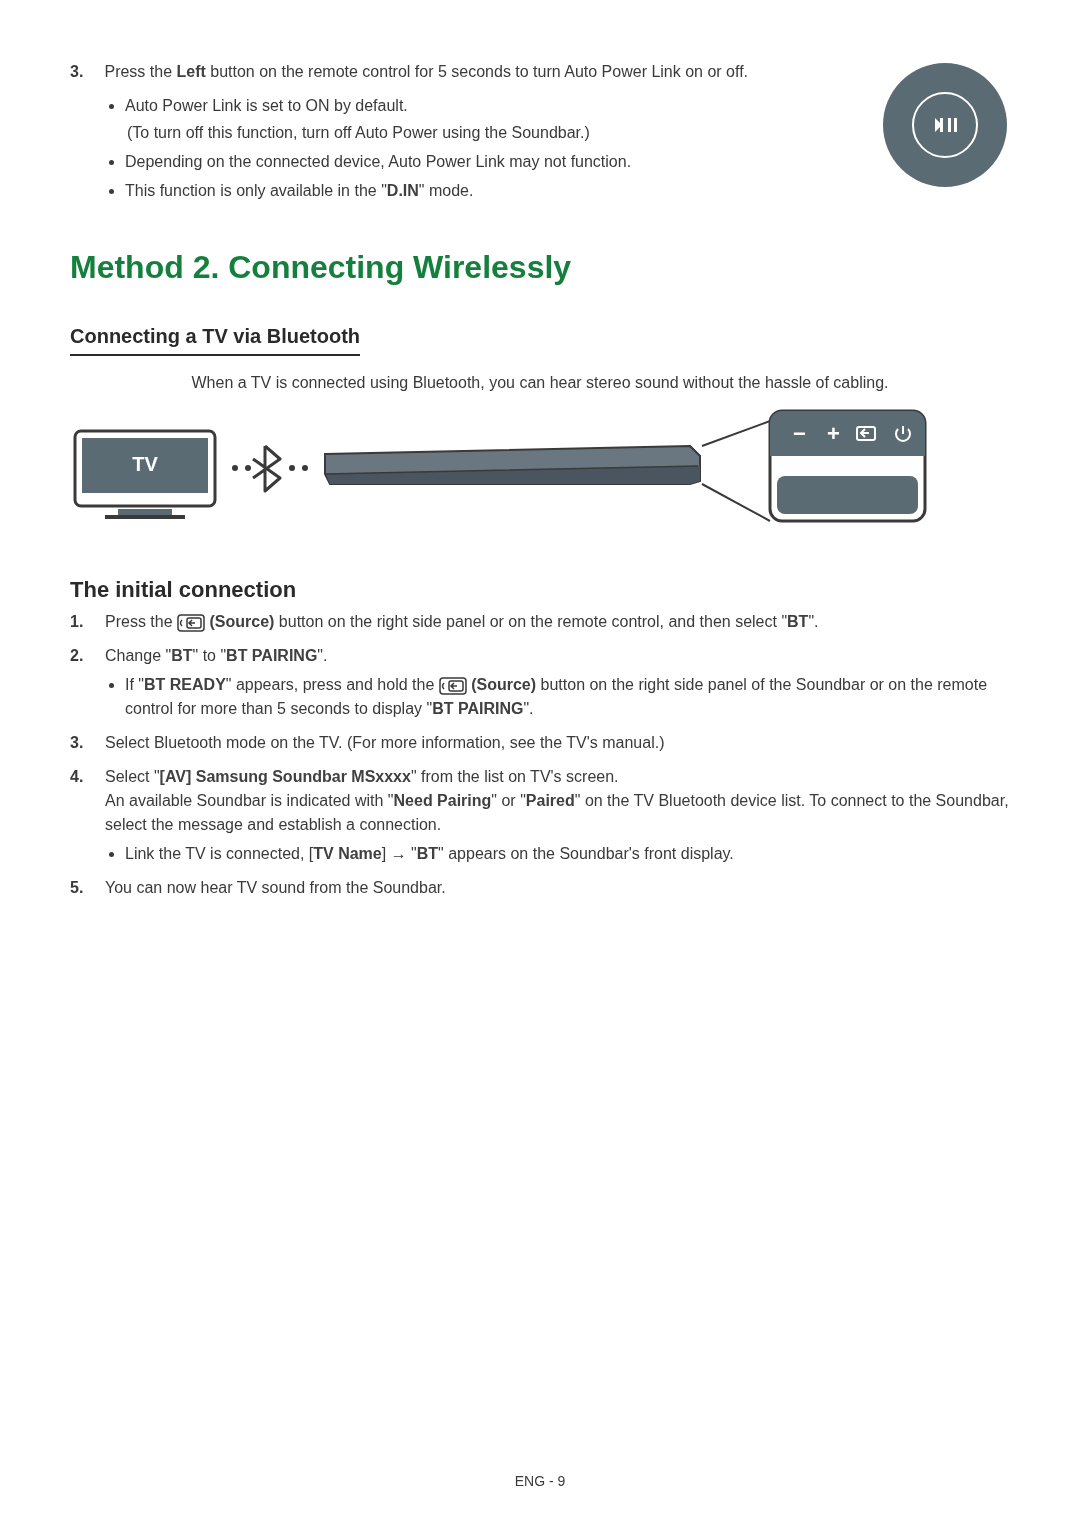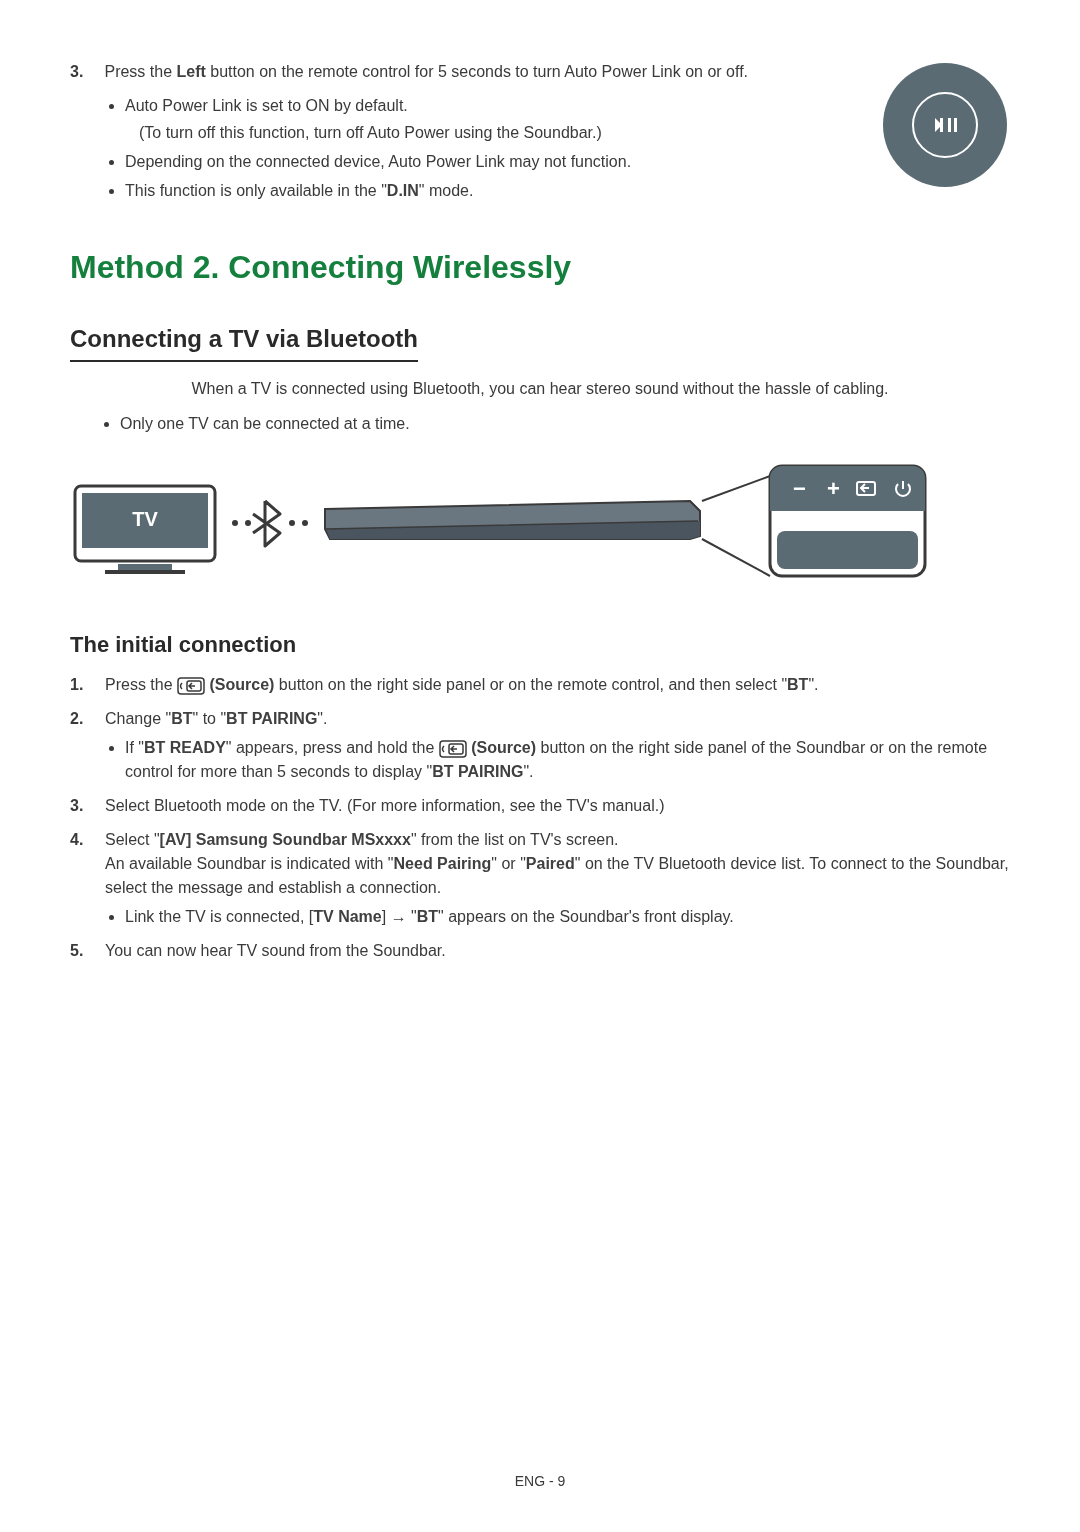--- a/index.html
+++ b/index.html
@@ -40,36 +40,36 @@
     }
     .sub-list {
       list-style: disc;
       margin-left: 20px;
       margin-top: 5px;
     }
     .sub-list li {
       margin-bottom: 5px;
     }
     .sub-paren {
-      margin-left: 14px;
+      margin-left: 2px;
       margin-top: 3px;
       margin-bottom: 5px;
     }
     .step-item {
       margin-bottom: 10px;
     }
     h1 {
       font-size: 32px;
       font-weight: bold;
       margin-top: 40px;
       margin-bottom: 30px;
       color: #15803d;
     }
     h2 {
-      font-size: 24px;
+      font-size: 20px;
       font-weight: bold;
       color: #2a2a2a;
       border-bottom: 2px solid #2a2a2a;
       display: inline-block;
       padding-bottom: 3px;
       margin-bottom: 15px;
     }
     .wireless-desc {
       margin-bottom: 11px;
       text-align: center;
@@ -81,21 +81,21 @@
     }
     .diagram {
       width: 100%;
       height: 130px;
       margin-bottom: 30px;
     }
     h3 {
       font-size: 22px;
       font-weight: bold;
       color: #2a2a2a;
-      margin-bottom: 12px;
+      margin-bottom: 4px;
     }
     .numbered-list {
       list-style: none;
       counter-reset: item;
     }
     .numbered-list > li {
       counter-increment: item;
       margin-bottom: 10px;
       padding-left: 35px;
       position: relative;
@@ -170,23 +170,20 @@
     </div>
   </div>
 
   
   <h1>Method 2. Connecting Wirelessly</h1>
 
   
   <h2>Connecting a TV via Bluetooth</h2>
 
   <p class="wireless-desc">When a TV is connected using Bluetooth, you can hear stereo sound without the hassle of cabling.</p>
-  <ul class="wireless-note">
-    <li>Only one TV can be connected at a time.</li>
-  </ul>
 
   
   <svg class="diagram" viewBox="0 0 940 130">
 
     <rect x="5" y="25" width="140" height="75" rx="6" fill="none" stroke="#3a3a3a" stroke-width="3"></rect>
     <rect x="12" y="32" width="126" height="55" fill="#5a6b74"></rect>
     <text x="75" y="65" text-anchor="middle" fill="#ffffff" font-size="20" font-weight="bold" font-family="Arial">TV</text>
     <rect x="48" y="103" width="54" height="6" fill="#5a6b74"></rect>
     <rect x="35" y="109" width="80" height="4" fill="#3a3a3a"></rect>
 

